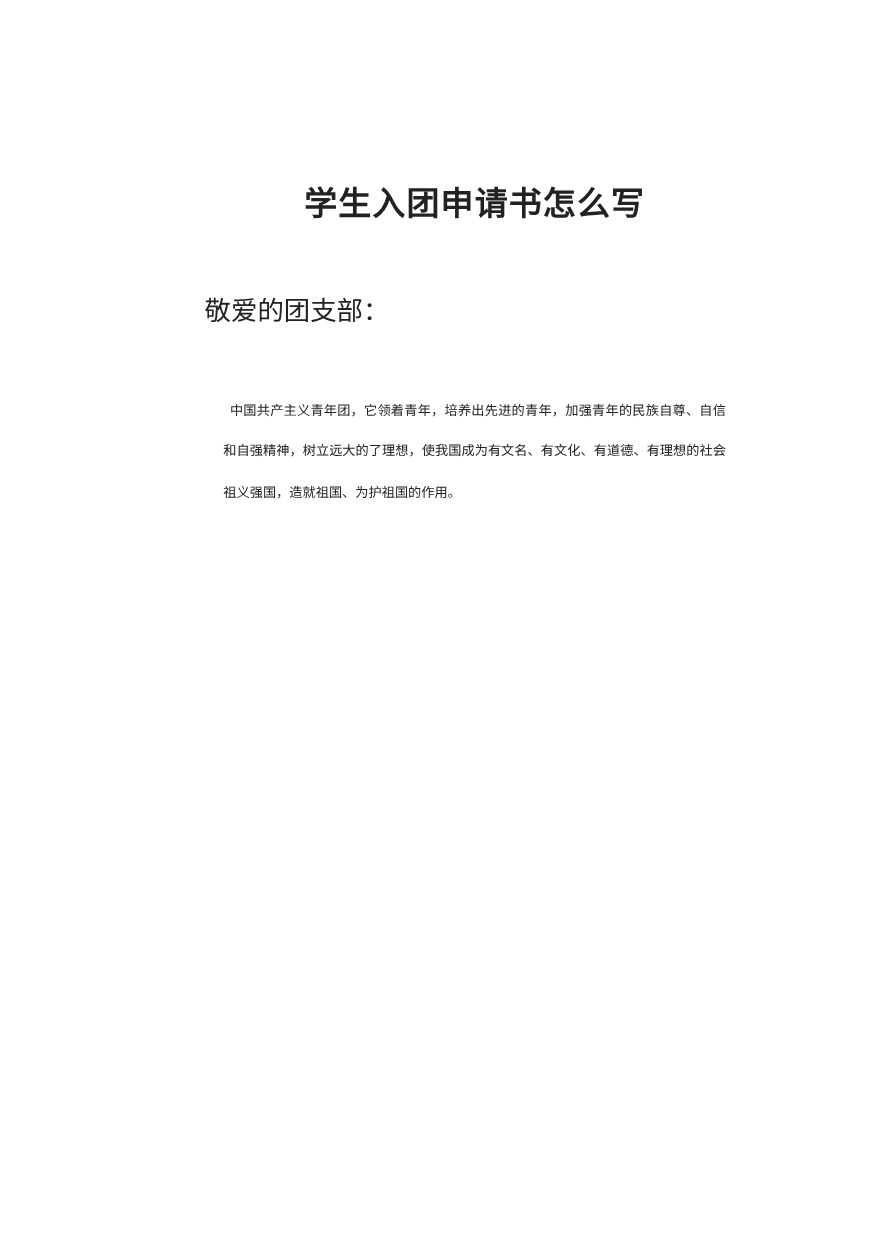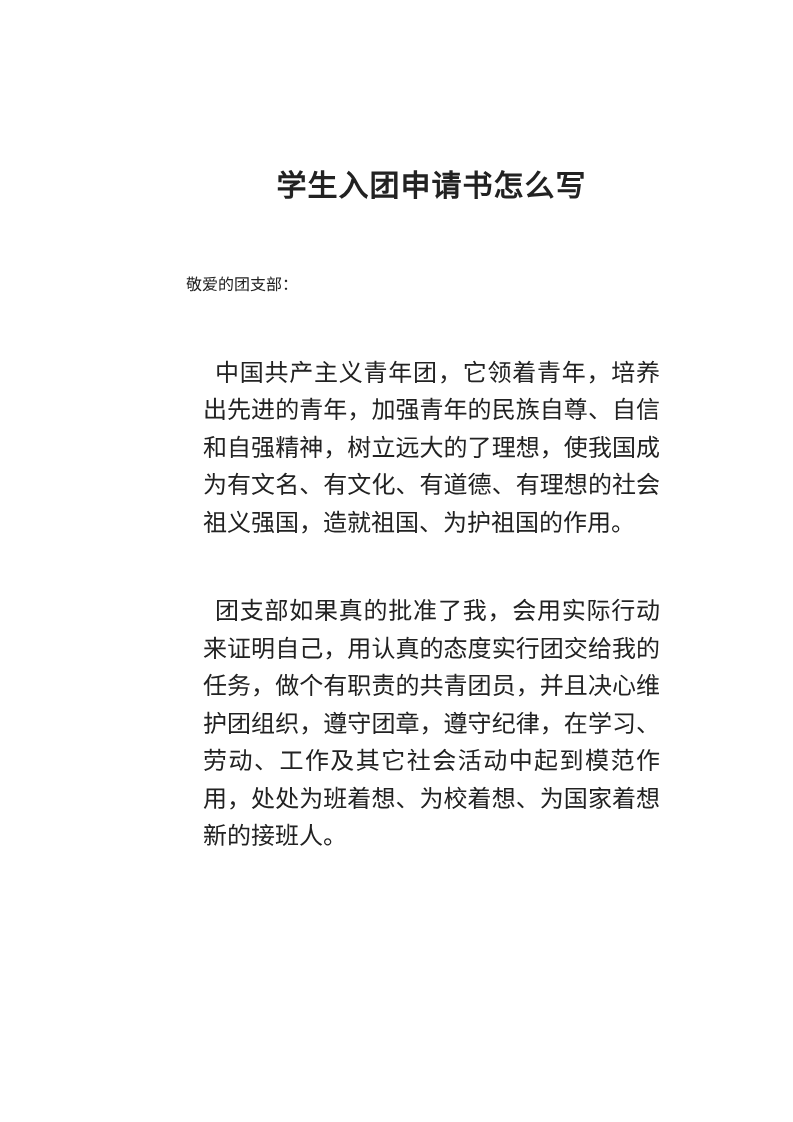--- a/index.html
+++ b/index.html
@@ -24,40 +24,39 @@
   }
   .doc-title {
     font-size: 30px;
     line-height: 45px;
     font-weight: bold;
     text-align: center;
     letter-spacing: 1px;
     margin-bottom: 24px;
   }
   .salutation {
-    font-size: 16px;
+    font-size: 24px;
     line-height: 37.5px;
   }
   .body-text p {
-    font-size: 24px;
+    font-size: 12px;
     line-height: 37.5px;
     text-align: justify;
     text-justify: inter-ideograph;
     text-indent: 0.5em;
     margin: 0 0 17px 0;
     word-break: break-all;
   }
 </style>
 </head>
 <body>
 
 <div class="page">
   <div class="content">
     <h1 class="doc-title">学生入团申请书怎么写</h1>
 
     <div class="salutation">敬爱的团支部：</div>
 
     <div class="body-text">
       <p>中国共产主义青年团，它领着青年，培养出先进的青年，加强青年的民族自尊、自信和自强精神，树立远大的了理想，使我国成为有文名、有文化、有道德、有理想的社会祖义强国，造就祖国、为护祖国的作用。</p>
-      <p>团支部如果真的批准了我，会用实际行动来证明自己，用认真的态度实行团交给我的任务，做个有职责的共青团员，并且决心维护团组织，遵守团章，遵守纪律，在学习、劳动、工作及其它社会活动中起到模范作用，处处为班着想、为校着想、为国家着想新的接班人。</p>
     </div>
   </div>
 </div>
 
 </body></html>

